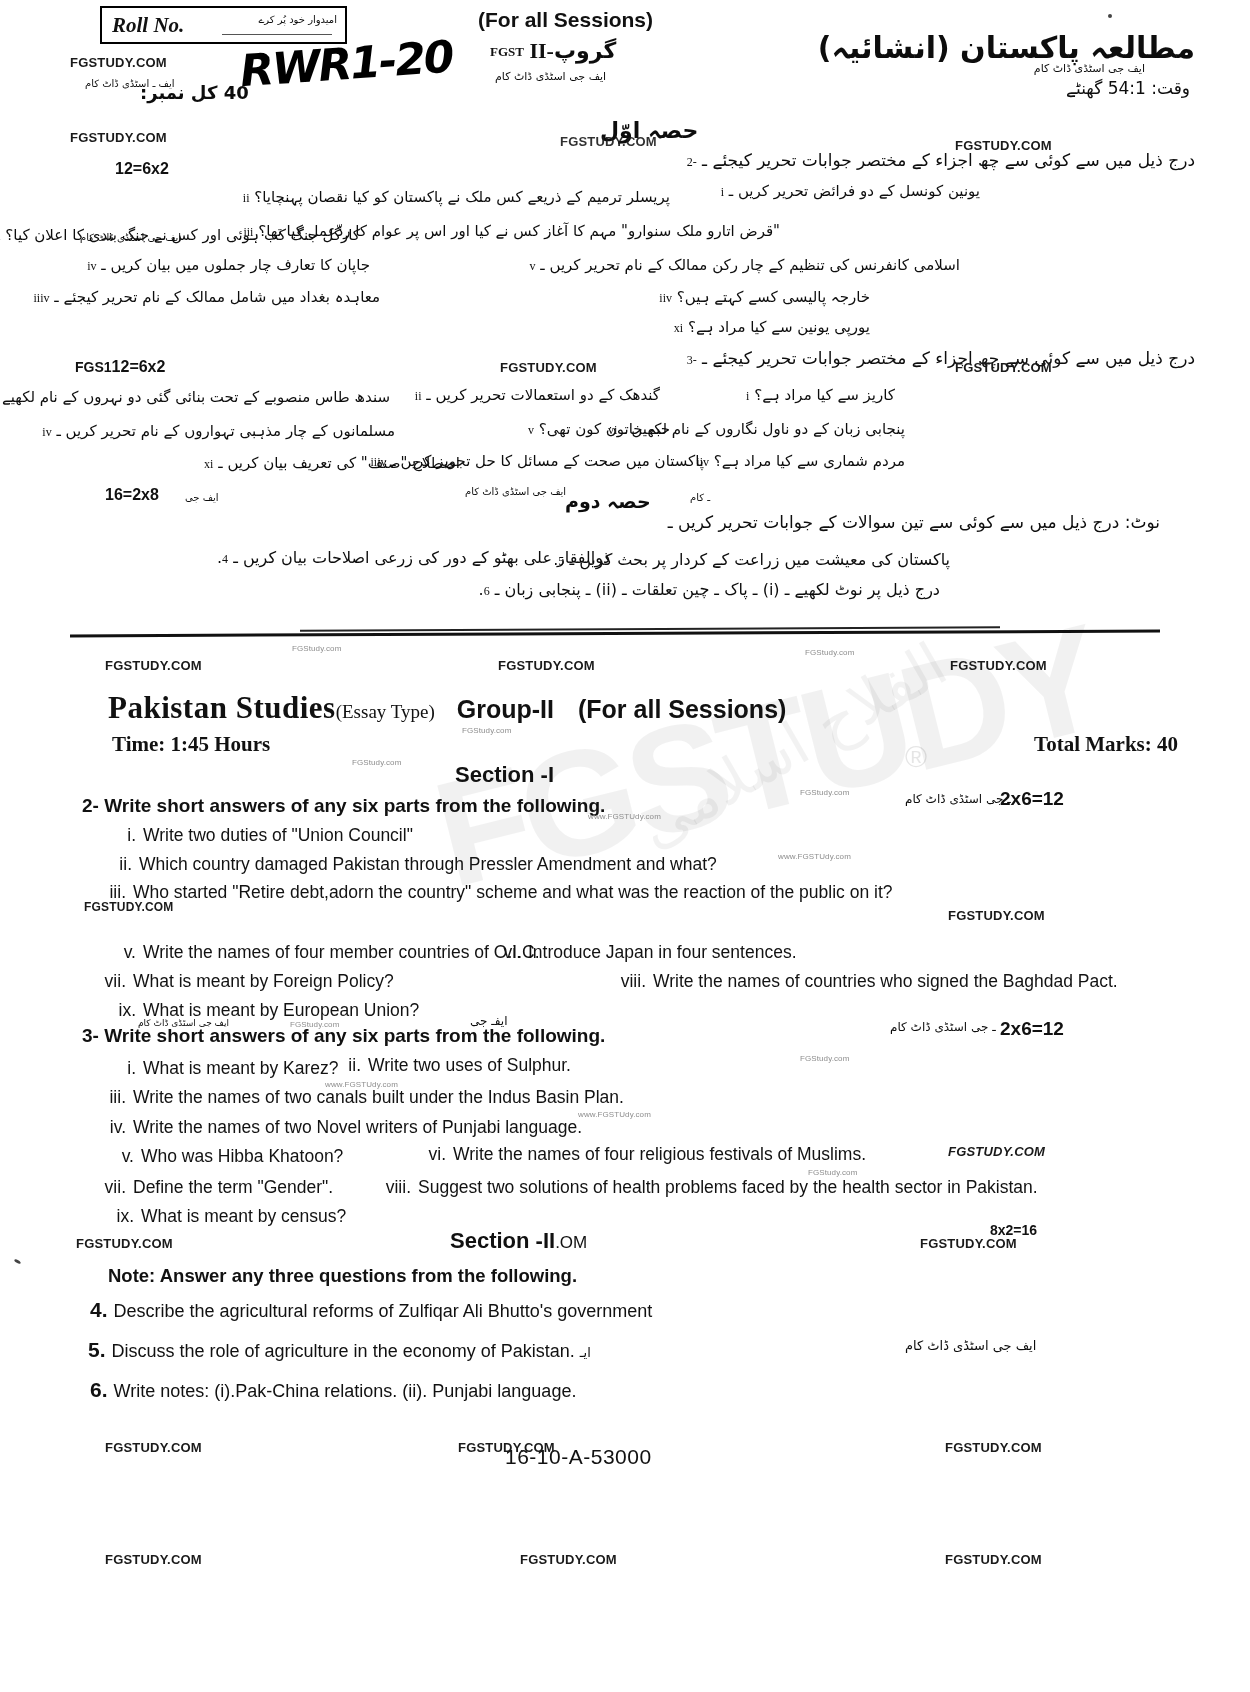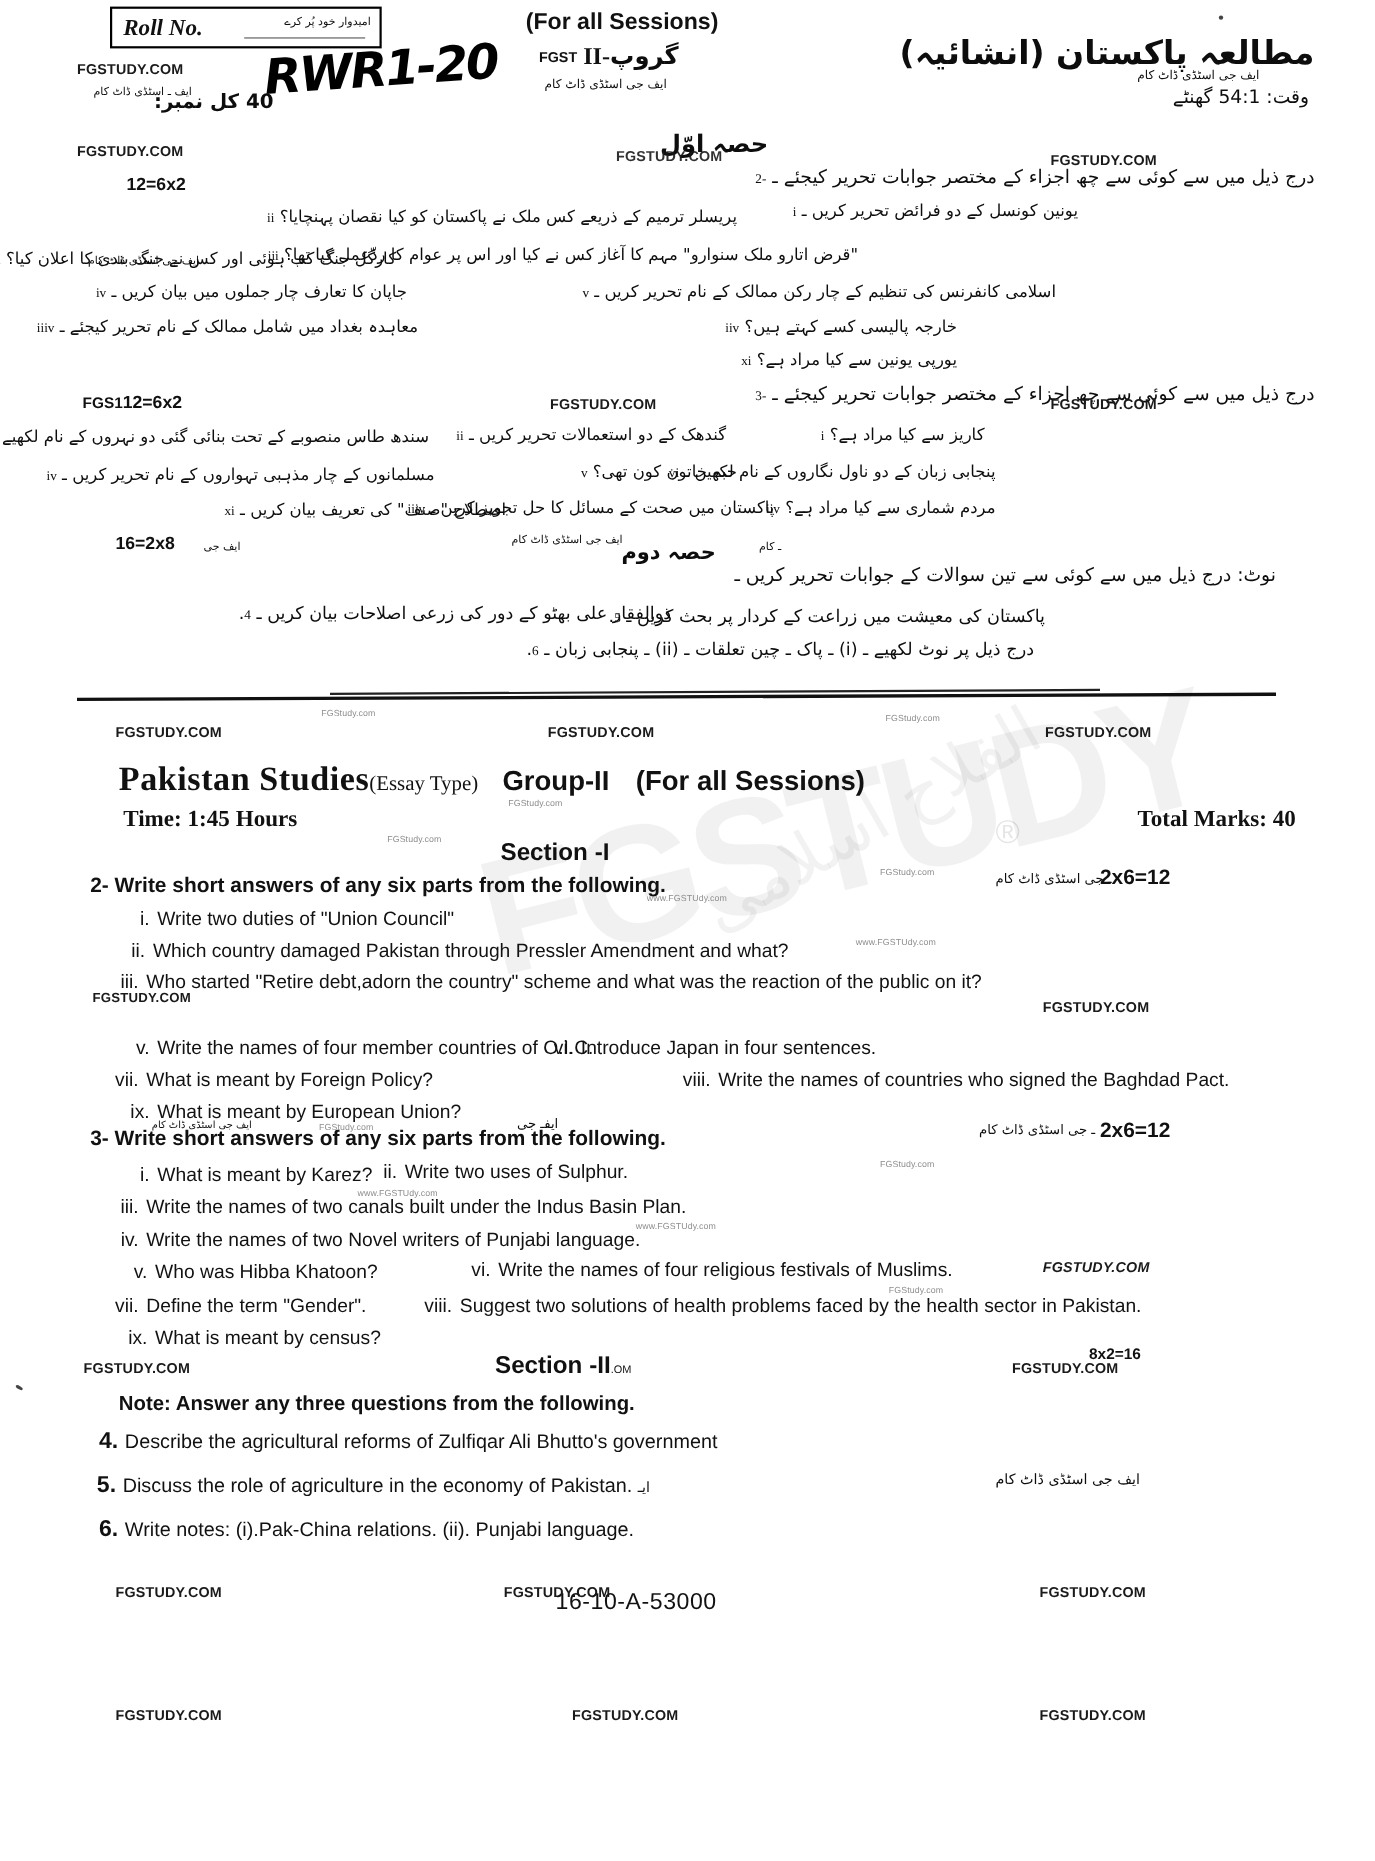--- a/index.html
+++ b/index.html
@@ -104,21 +104,21 @@
     font-size: 21px;
   }
   .group-line {
     position: absolute;
     left: 490px; top: 38px;
     font-weight: bold;
     font-size: 22px;
     font-family: "Liberation Serif", serif;
   }
   .group-line .fgst {
-    font-family: Liberation Sans, sans-serif;
+    font-family: Liberation Serif, serif;
     font-size: 13px;
     font-weight: bold;
     vertical-align: 2px;
   }
   .group-sub {
     position: absolute;
     left: 495px; top: 70px;
     font-size: 11px;
   }
   .hissa-awal {
@@ -544,21 +544,21 @@
   </div>
   <div class="qpart" style="left:385px; top:537px;">
     <span class="rn">viii.</span><span>Suggest two solutions of health problems faced by the health sector in Pakistan.</span>
   </div>
   <div class="qpart" style="left:108px; top:566px;">
     <span class="rn">ix.</span><span>What is meant by census?</span>
   </div>
 
   <div class="abs wm" style="left:76px; top:596px;">FGSTUDY.COM</div>
   <div class="section-hd" style="left:450px; top:588px;">
-    <span>Section -II</span><span style="font-size:10px; font-weight:normal;">.OM</span>
+    <span>Section -II</span><span style="font-size:17px; font-weight:normal;">.OM</span>
   </div>
   <div class="abs wm" style="left:920px; top:596px;">FGSTUDY.COM</div>
   <div class="abs" style="left:990px; top:582px; font-family:'Liberation Sans',sans-serif; font-weight:bold; font-size:14px;">8x2=16</div>
 
   <div class="note-line" style="left:108px; top:625px;">Note:  Answer any three questions from the following.</div>
 
   <div class="bigq" style="left:90px; top:658px;">
     <span class="num">4.</span><span>Describe the agricultural reforms of Zulfiqar Ali Bhutto's government</span>
   </div>
   <div class="bigq" style="left:88px; top:698px;">

